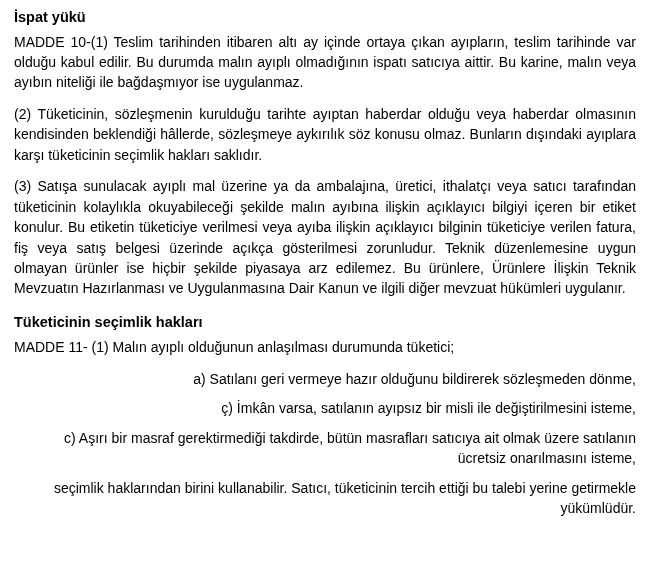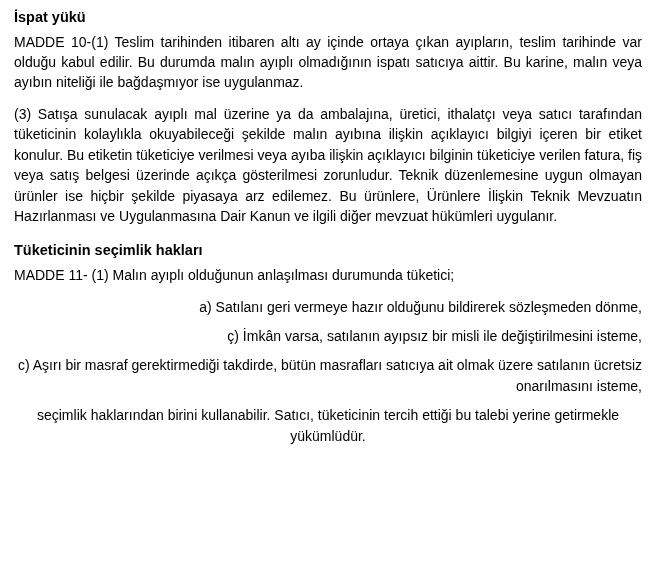--- a/index.html
+++ b/index.html
@@ -11,21 +11,21 @@
     height: 585px;
     background: #ffffff;
     font-family: "Liberation Sans", sans-serif;
     color: #000000;
     overflow: hidden;
   }
   .page {
     width: 666px;
     height: 419px;
     box-sizing: border-box;
-    padding: 8px 24px 0 14px;
+    padding: 8px 30px 0 14px;
     position: relative;
   }
   .heading {
     font-size: 14.5px;
     font-weight: bold;
     line-height: 1.35;
     margin: 0 0 4px 0;
   }
   .heading.second {
     margin-top: 14px;
@@ -49,33 +49,34 @@
     line-height: 1.46;
     margin: 0 0 9px 0;
     text-align: right;
   }
   .tight {
     margin-bottom: 11px;
   }
   .closing {
     font-size: 14px;
     line-height: 1.46;
-    margin: 8px;
-    text-align: center;
+    margin: 0;
+    text-align: right;
   }
 </style>
 </head>
 <body>
 
 <div class="page">
 
   <h2 class="heading">İspat yükü</h2>
 
   <p class="para"><span class="lead">MADDE 10-</span><span>(1) Teslim tarihinden itibaren altı ay içinde ortaya çıkan ayıpların, teslim tarihinde var olduğu kabul edilir. Bu durumda malın ayıplı olmadığının ispatı satıcıya aittir. Bu karine, malın veya ayıbın niteliği ile bağdaşmıyor ise uygulanmaz.</span></p>
 
+  <p class="para">(2) Tüketicinin, sözleşmenin kurulduğu tarihte ayıptan haberdar olduğu veya haberdar olmasının kendisinden beklendiği hâllerde, sözleşmeye aykırılık söz konusu olmaz. Bunların dışındaki ayıplara karşı tüketicinin seçimlik hakları saklıdır.</p>
 
   <p class="para">(3) Satışa sunulacak ayıplı mal üzerine ya da ambalajına, üretici, ithalatçı veya satıcı tarafından tüketicinin kolaylıkla okuyabileceği şekilde malın ayıbına ilişkin açıklayıcı bilgiyi içeren bir etiket konulur. Bu etiketin tüketiciye verilmesi veya ayıba ilişkin açıklayıcı bilginin tüketiciye verilen fatura, fiş veya satış belgesi üzerinde açıkça gösterilmesi zorunludur. Teknik düzenlemesine uygun olmayan ürünler ise hiçbir şekilde piyasaya arz edilemez. Bu ürünlere, Ürünlere İlişkin Teknik Mevzuatın Hazırlanması ve Uygulanmasına Dair Kanun ve ilgili diğer mevzuat hükümleri uygulanır.</p>
 
   <h2 class="heading second">Tüketicinin seçimlik hakları</h2>
 
   <p class="para tight"><span class="lead">MADDE 11-</span><span> (1) Malın ayıplı olduğunun anlaşılması durumunda tüketici;</span></p>
 
   <p class="list-item">a) Satılanı geri vermeye hazır olduğunu bildirerek sözleşmeden dönme,</p>
   <p class="list-item">ç) İmkân varsa, satılanın ayıpsız bir misli ile değiştirilmesini isteme,</p>
   <p class="list-item">c) Aşırı bir masraf gerektirmediği takdirde, bütün masrafları satıcıya ait olmak üzere satılanın ücretsiz onarılmasını isteme,</p>

